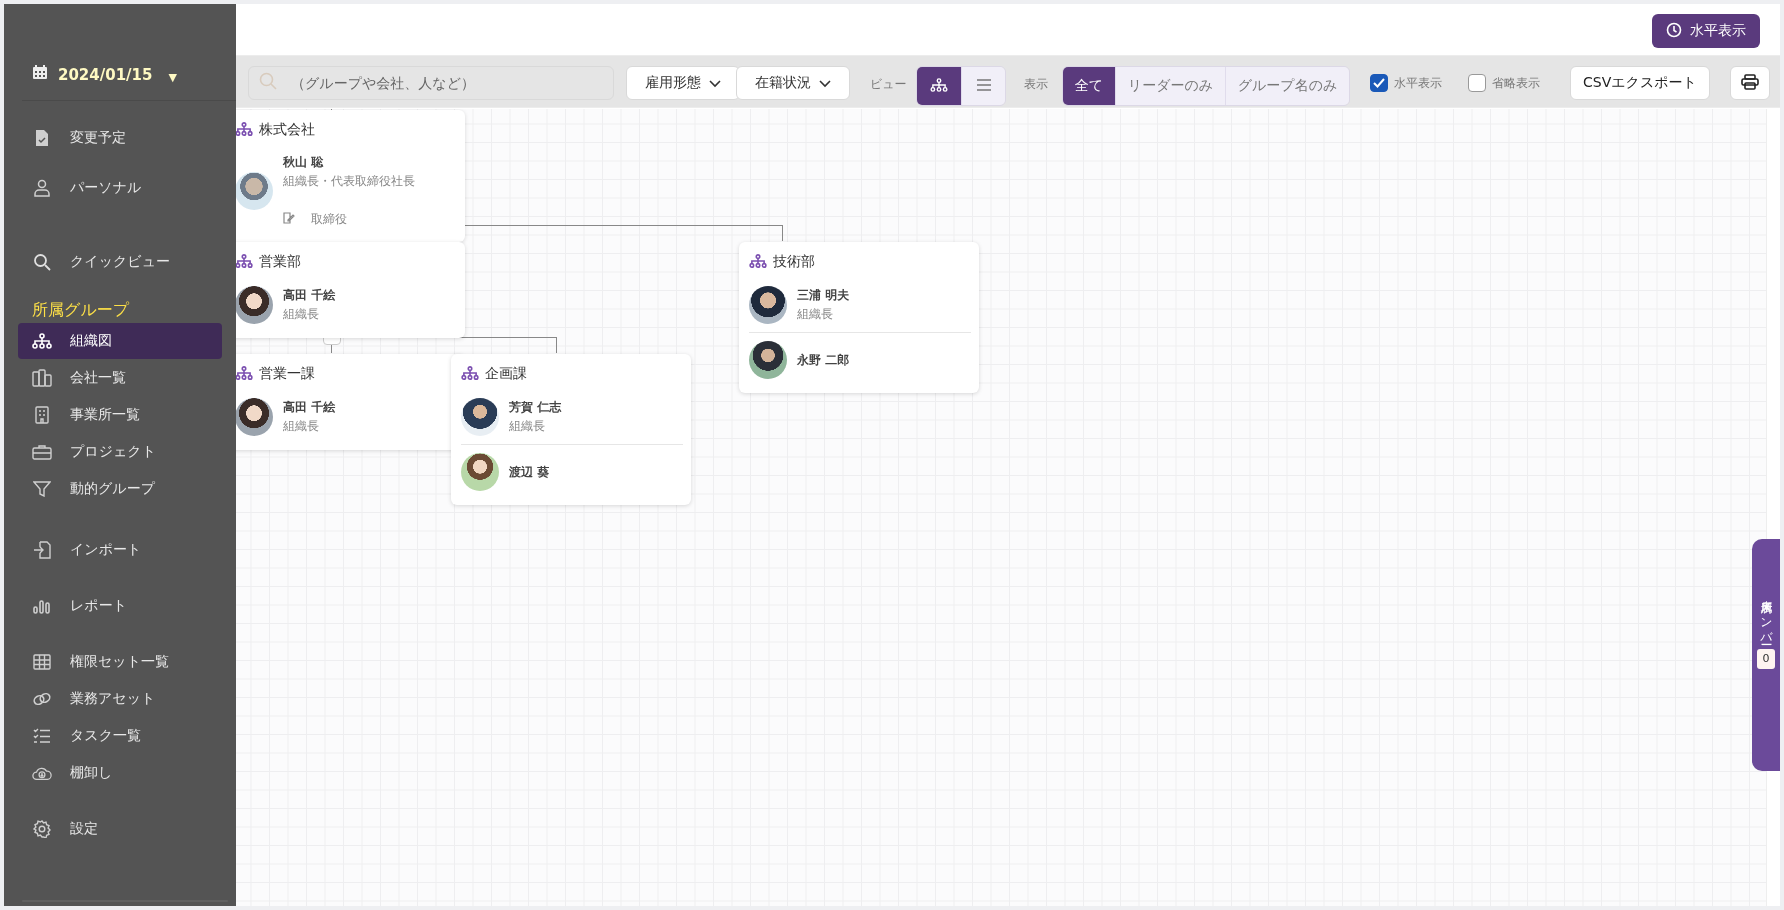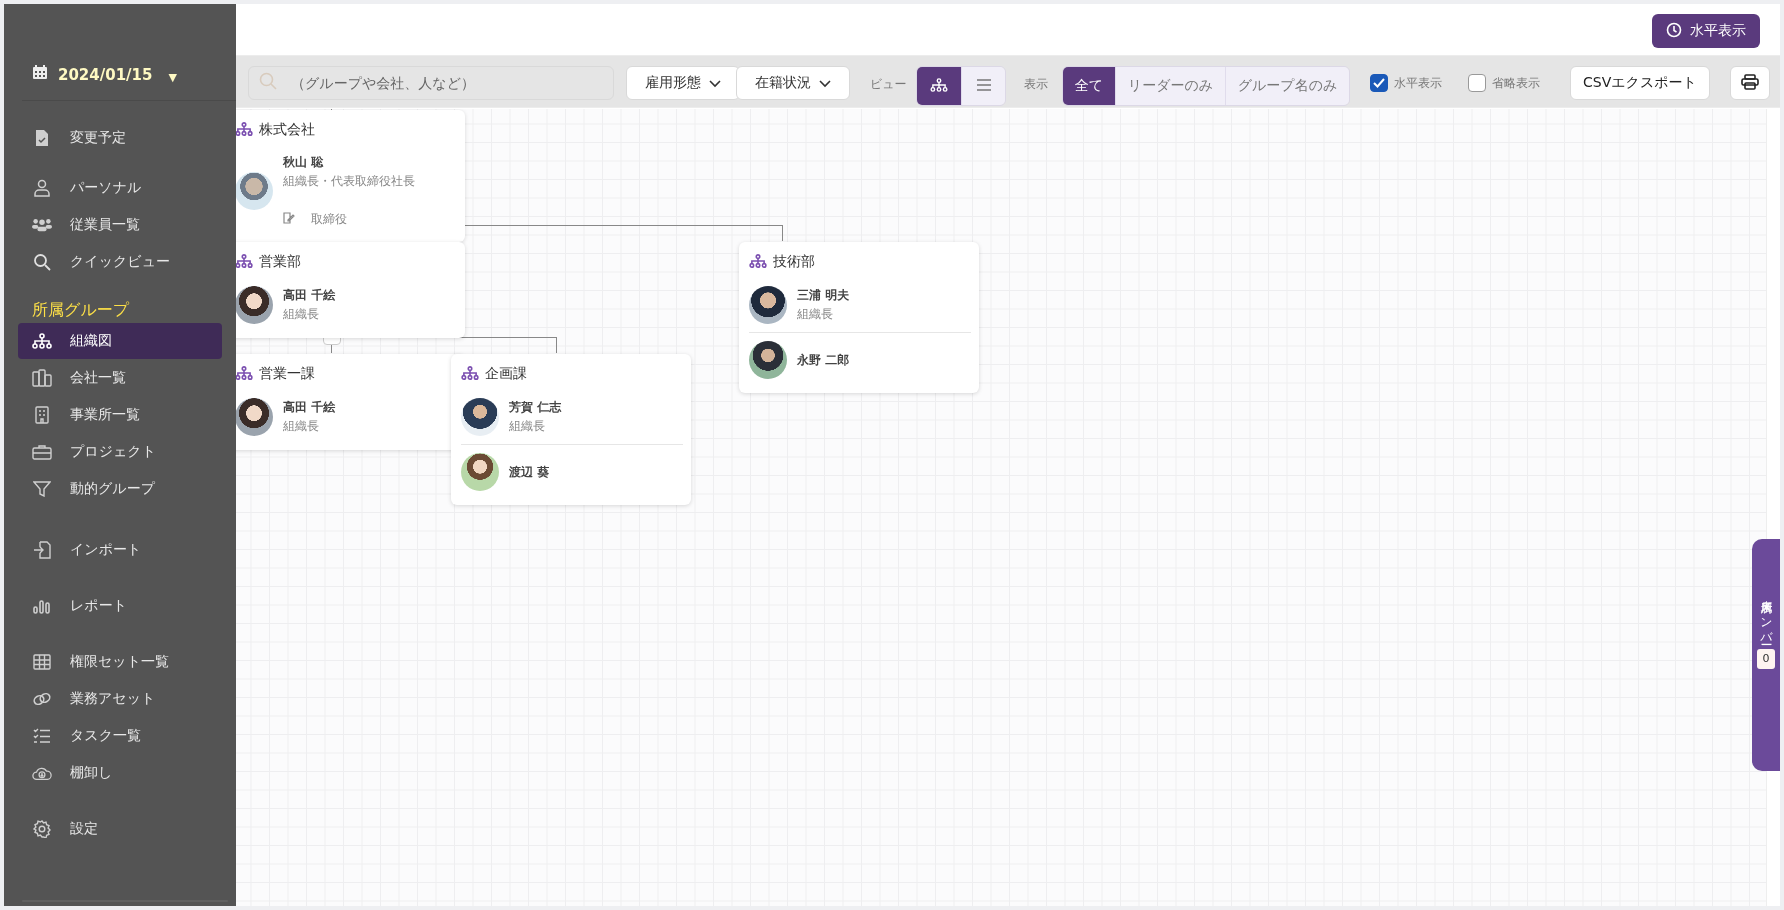--- a/index.html
+++ b/index.html
@@ -100,33 +100,20 @@
 
     <div class="side-item" style="top:166px">
       <span class="ico">
           <svg width="18" height="18" viewBox="0 0 18 18" fill="none" stroke="#cfcfcf" stroke-width="1.5">
             <circle cx="9" cy="5" r="3.5"></circle>
             <path d="M2 17v-2a4 4 0 0 1 4-4h6a4 4 0 0 1 4 4v2z"></path>
           </svg>
         </span>
       <span>パーソナル</span>
     </div>
-    <div class="side-item" style="top:203px">
-      <span class="ico">
-          <svg width="22" height="16" viewBox="0 0 22 16" fill="#cfcfcf">
-            <circle cx="4" cy="4" r="2.5"></circle>
-            <circle cx="18" cy="4" r="2.5"></circle>
-            <circle cx="11" cy="5" r="3"></circle>
-            <rect x="0" y="8" width="7" height="4" rx="2"></rect>
-            <rect x="15" y="8" width="7" height="4" rx="2"></rect>
-            <rect x="6" y="10" width="10" height="5" rx="2"></rect>
-          </svg>
-        </span>
-      <span>従業員一覧</span>
-    </div>
     <div class="side-item" style="top:240px">
       <span class="ico">
           <svg width="18" height="18" viewBox="0 0 18 18" fill="none" stroke="#e0e0e0" stroke-width="1.8">
             <circle cx="7.5" cy="7.5" r="5.5"></circle>
             <path d="M12 12l5 5"></path>
           </svg>
         </span>
       <span>クイックビュー</span>
     </div>
 

